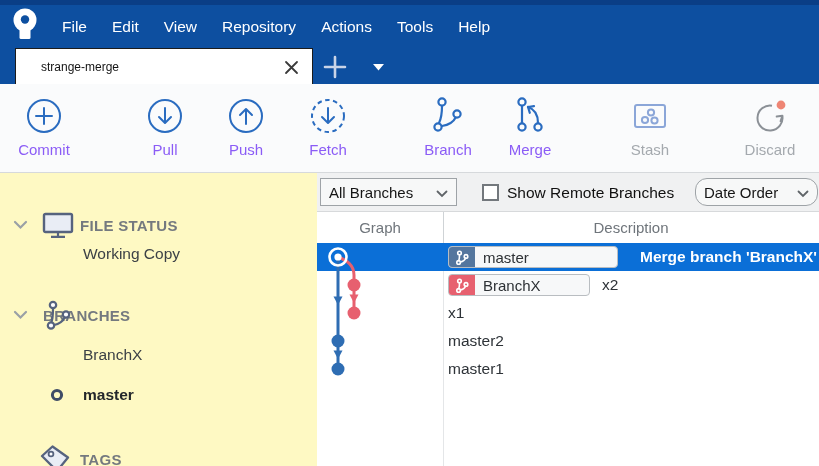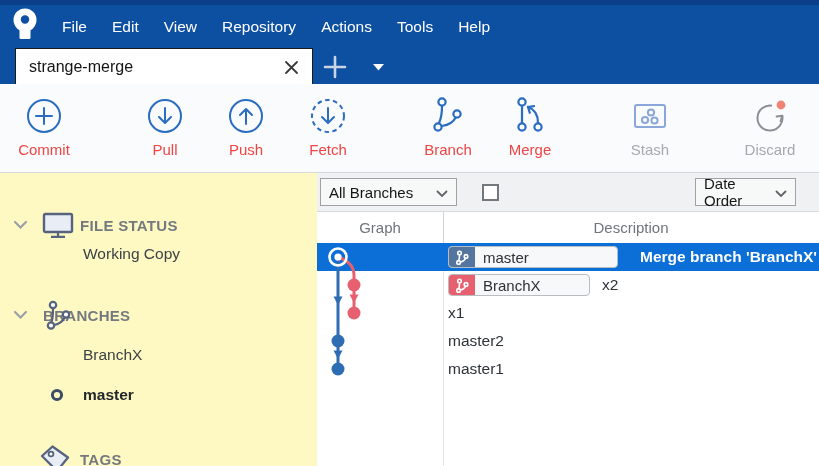--- a/index.html
+++ b/index.html
@@ -12,31 +12,31 @@
   .bluehead{position:absolute;left:0;top:0;width:819px;height:84px;background:var(--c-menubar,#0d4fa0);}
   .topstrip{position:absolute;left:0;top:0;width:819px;height:5px;background:var(--c-menubar-top,#0a3e86);}
   .logo{position:absolute;left:8px;top:7px;}
   .menu{position:absolute;left:62px;top:5px;height:43px;display:flex;align-items:center;gap:25px;}
   .menu-item{color:#fff;font-size:15.5px;cursor:default;}
 
   
   .tab{position:absolute;left:15px;top:48px;width:298px;height:37px;background:#fff;
        border:1px solid #1b1b1b;border-bottom:none;display:flex;align-items:center;
        padding:0 10px 0 13px;}
-  .tab-label{font-size:16px;color:#141414;flex:1;}
+  .tab-label{font-size:12px;color:#141414;flex:1;margin-left:12px;}
   .tab-close{display:flex;align-items:center;justify-content:center;width:22px;height:22px;}
   .newtab{position:absolute;left:322px;top:54px;width:26px;height:26px;display:flex;align-items:center;justify-content:center;}
   .tabcaret{position:absolute;left:370px;top:63px;width:16px;height:8px;display:flex;align-items:center;justify-content:center;}
 
   
   .toolbar{position:absolute;left:0;top:84px;width:819px;height:89px;background:#fafbfc;
            border-bottom:1px solid #d6d9dc;}
   .tbtn{position:absolute;top:10px;width:84px;text-align:center;}
   .tbtn svg{display:block;margin:0 auto;}
-  .tbtn .tlabel{display:block;margin-top:3px;font-size:15px;color:#ef4444;}
+  .tbtn .tlabel{display:block;margin-top:3px;font-size:15px;color:#8b5cf6;}
   .tbtn.disabled .tlabel{color:#a4a9ae;}
   .t-commit{left:2px;}  .t-pull{left:123px;} .t-push{left:204px;} .t-fetch{left:286px;}
   .t-branch{left:406px;}.t-merge{left:488px;}.t-stash{left:608px;}.t-discard{left:728px;}
 
   
   .sidebar{position:absolute;left:0;top:173px;width:328px;height:293px;background:#fef9c3;
            border-right:1px solid #b6babe;}
   .side-row{position:absolute;left:0;width:100%;height:28px;display:flex;align-items:center;}
   .chev{position:absolute;left:13px;}
   .side-icon{position:absolute;}
@@ -52,21 +52,21 @@
   .bullet{position:absolute;left:50px;top:7px;}
 
   
   .main{position:absolute;left:317px;top:173px;width:502px;height:293px;background:#fff;}
 
   .filterbar{position:absolute;left:0;top:0;width:502px;height:39px;background:#f0f1f2;
              border-bottom:1px solid #d7d9db;}
   .dd{position:absolute;top:5px;height:28px;background:#f7f8f8;border:1px solid #9ea3a7;
       display:flex;align-items:center;justify-content:space-between;padding:0 8px;font-size:15px;color:#151515;}
   .dd-branches{left:3px;width:137px;}
-  .dd-order{left:378px;width:101px;}
+  .dd-order{left:378px;width:123px;border-radius:12px;}
   .cb{position:absolute;left:165px;top:11px;width:17px;height:17px;appearance:none;-webkit-appearance:none;
       background:#fff;border:2px solid #73787d;margin:0;}
   .cb-label{position:absolute;left:190px;top:0;height:39px;display:flex;align-items:center;
             font-size:15.5px;color:#101010;}
 
   .loghead{position:absolute;left:0;top:39px;width:502px;height:31px;background:#fff;}
   .col-graph{position:absolute;left:0;top:0;width:126px;height:31px;line-height:31px;text-align:center;
              color:#6f757b;font-size:15px;}
   .col-desc{position:absolute;left:126px;top:0;right:0;height:31px;line-height:31px;text-align:center;
             color:#6f757b;font-size:15px;}
@@ -300,20 +300,21 @@
     <div class="filterbar">
       <div class="dd dd-branches">
         <span>All Branches</span>
         <span>
           <svg width="12" height="8" viewBox="0 0 12 8">
               <polyline points="1.5,1.5 6,6 10.5,1.5" fill="none" stroke="#5f6468" stroke-width="1.8" stroke-linecap="round"></polyline>
             </svg>
         </span>
       </div>
       <input type="checkbox" class="cb" style="">
+      <span class="cb-label">Show Remote Branches</span>
       <div class="dd dd-order">
         <span>Date Order</span>
         <span>
           <svg width="12" height="8" viewBox="0 0 12 8">
               <polyline points="1.5,1.5 6,6 10.5,1.5" fill="none" stroke="#5f6468" stroke-width="1.8" stroke-linecap="round"></polyline>
             </svg>
         </span>
       </div>
     </div>
 

